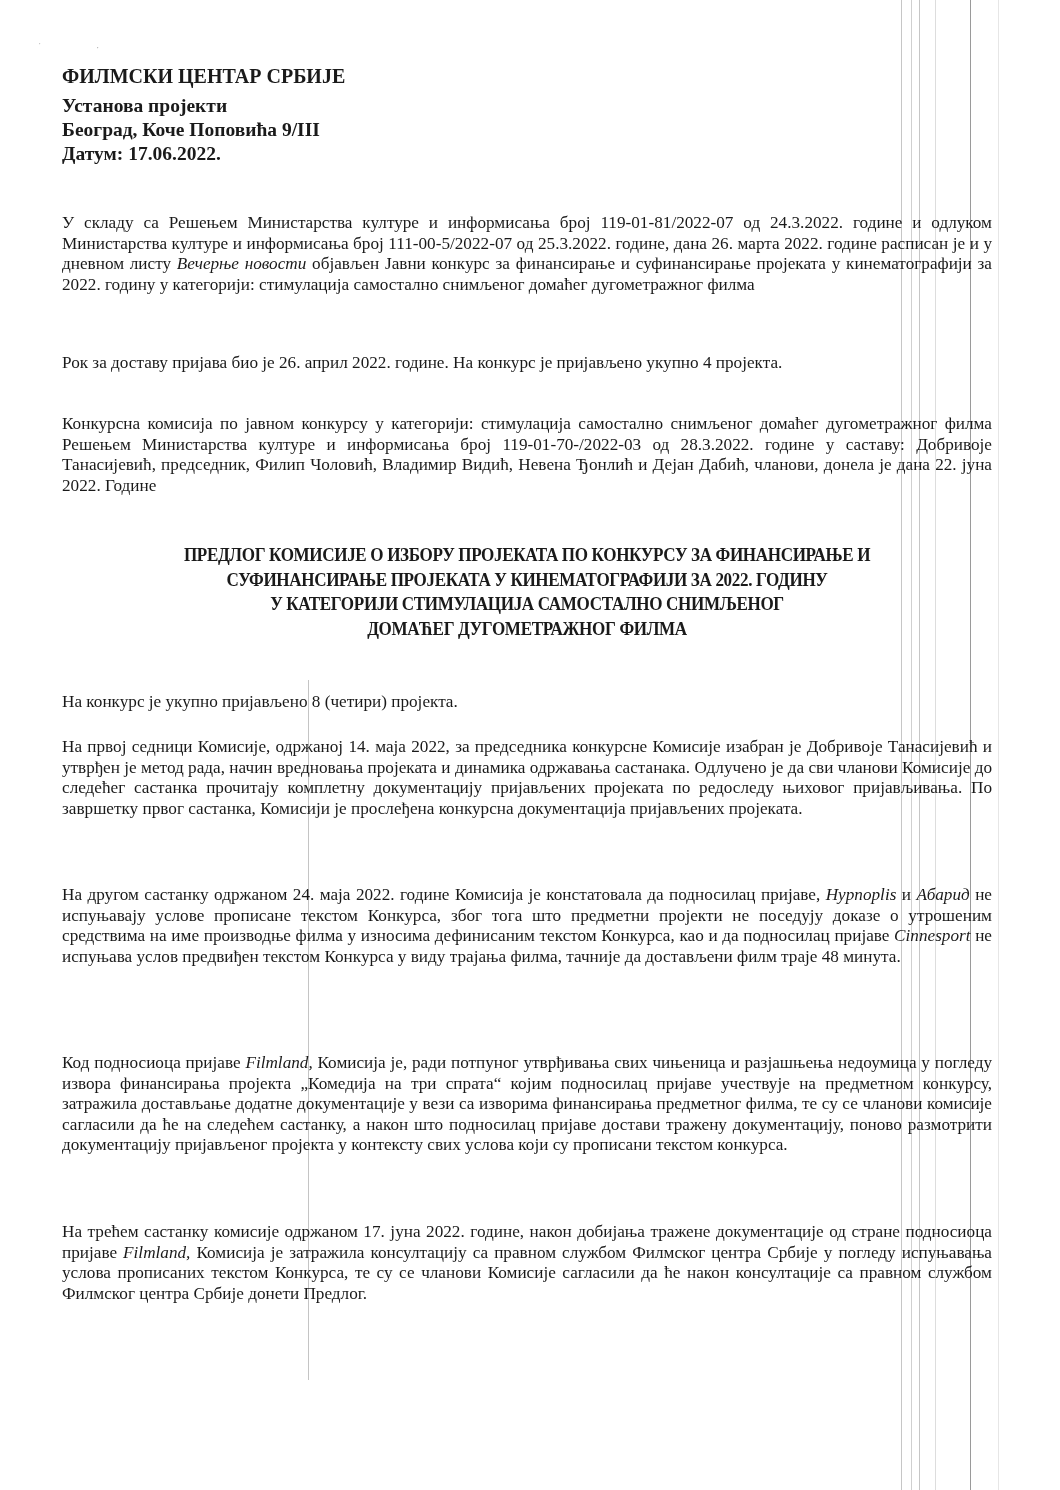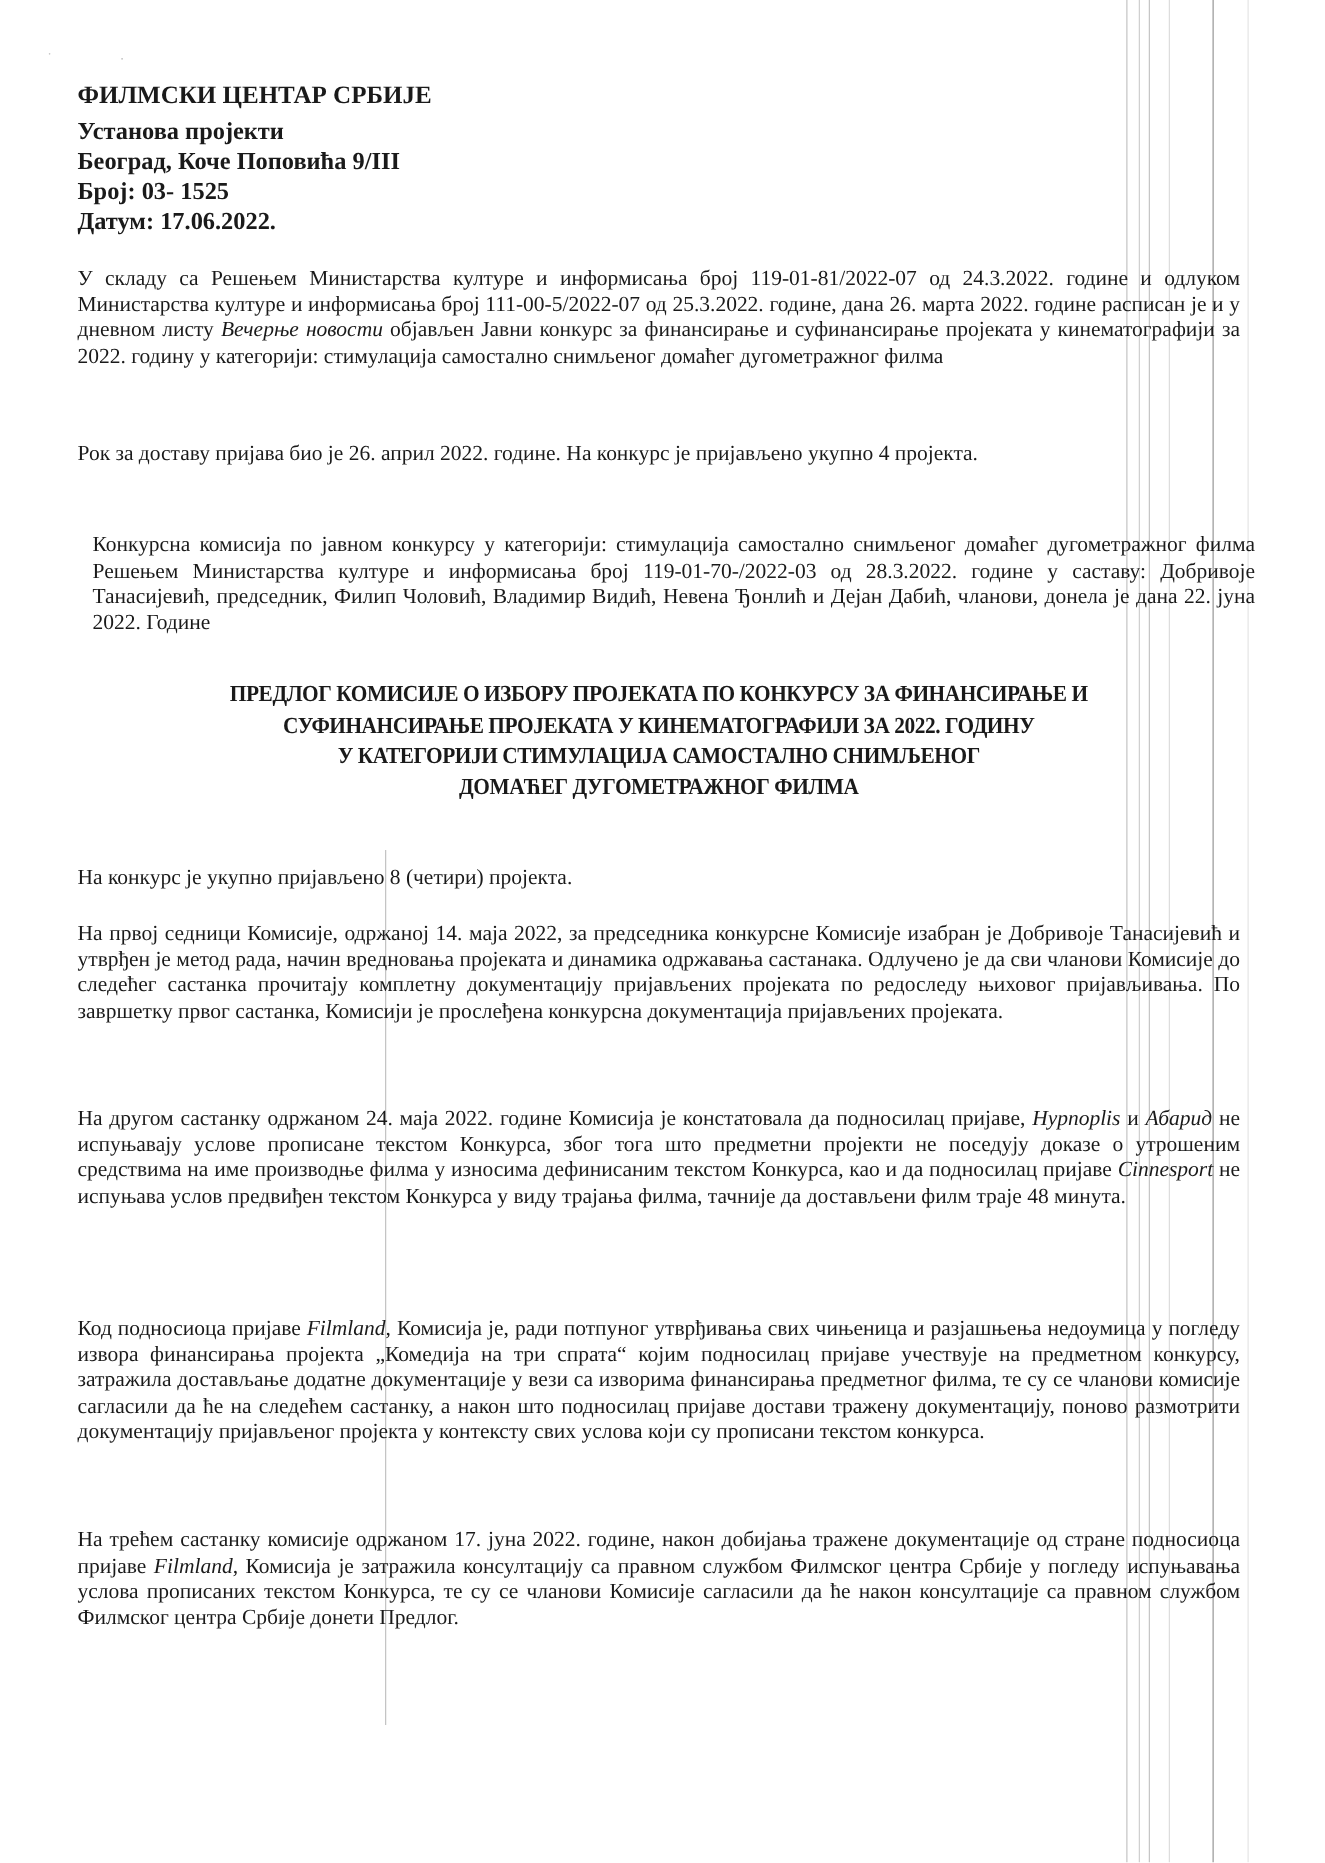--- a/index.html
+++ b/index.html
@@ -55,29 +55,28 @@
 <div class="scan-line l5"></div>
 <div class="scan-line l6"></div>
 <div class="scan-line mid"></div>
 <span class="speck">·</span>
 <span class="speck2">·</span>
 
 <div class="header">
   <div class="org">ФИЛМСКИ ЦЕНТАР СРБИЈЕ</div>
   <div>Установа пројекти</div>
   <div>Београд, Коче Поповића 9/III</div>
-  <div>Број: 03- 1525</div>
   <div>Датум: 17.06.2022.</div>
 </div>
 
 <p class="para p1" style="margin:0"><span>У складу са Решењем Министарства културе и информисања број 119-01-81/2022-07 од 24.3.2022. године и одлуком Министарства културе и информисања број 111-00-5/2022-07 од 25.3.2022. године, дана 26. марта 2022. године расписан је и у дневном листу </span><i>Вечерње новости</i><span> објављен Јавни конкурс за финансирање и суфинансирање пројеката у кинематографији за 2022. годину у категорији: стимулација самостално снимљеног домаћег дугометражног филма</span></p>
 
 <p class="para p2" style="margin:0">Рок за доставу пријава био је 26. април 2022. године. На конкурс је пријављено укупно 4 пројекта.</p>
 
-<p class="para p3" style="margin:12px">Конкурсна комисија по јавном конкурсу у категорији: стимулација самостално снимљеног домаћег дугометражног филма Решењем Министарства културе и информисања број 119-01-70-/2022-03 од 28.3.2022. године у саставу: Добривоје Танасијевић, председник, Филип Чоловић, Владимир Видић, Невена Ђонлић и Дејан Дабић, чланови, донела је дана 22. јуна 2022. Године</p>
+<p class="para p3" style="margin:0">Конкурсна комисија по јавном конкурсу у категорији: стимулација самостално снимљеног домаћег дугометражног филма Решењем Министарства културе и информисања број 119-01-70-/2022-03 од 28.3.2022. године у саставу: Добривоје Танасијевић, председник, Филип Чоловић, Владимир Видић, Невена Ђонлић и Дејан Дабић, чланови, донела је дана 22. јуна 2022. Године</p>
 
 <div class="title">
   <div>ПРЕДЛОГ КОМИСИЈЕ О ИЗБОРУ ПРОЈЕКАТА ПО КОНКУРСУ ЗА ФИНАНСИРАЊЕ И</div>
   <div>СУФИНАНСИРАЊЕ ПРОЈЕКАТА У КИНЕМАТОГРАФИЈИ ЗА 2022. ГОДИНУ</div>
   <div>У КАТЕГОРИЈИ СТИМУЛАЦИЈА САМОСТАЛНО СНИМЉЕНОГ</div>
   <div>ДОМАЋЕГ ДУГОМЕТРАЖНОГ ФИЛМА</div>
 </div>
 
 <p class="para p4" style="margin:0">На конкурс је укупно пријављено 8 (четири) пројекта.</p>
 

